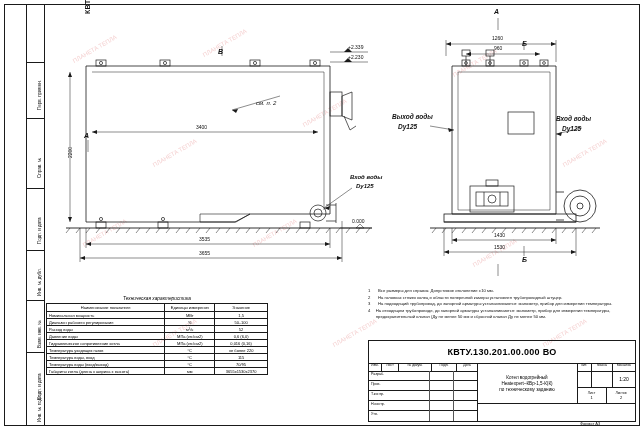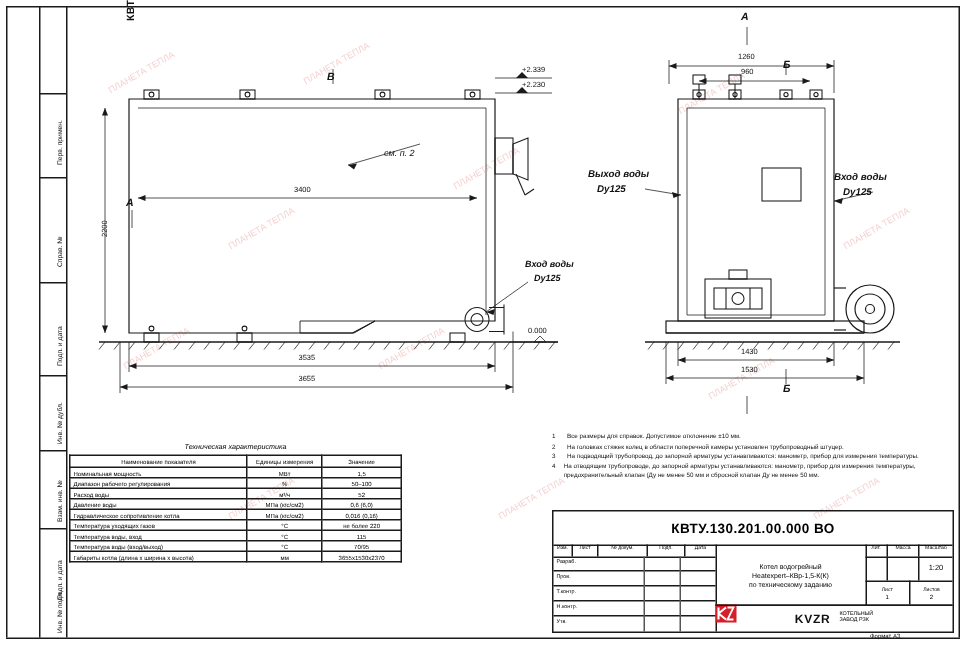--- a/index.html
+++ b/index.html
@@ -438,32 +438,18 @@
       <span style="width:29px;border-right:0.5px solid #1a1a1a;display:flex;flex-direction:column;align-items:center;justify-content:center;">
         <i style="font-style:normal;">Лист</i>
         <i style="font-style:normal;font-size:4px;">1</i>
       </span>
       <span style="flex:1;display:flex;flex-direction:column;align-items:center;justify-content:center;">
         <i style="font-style:normal;">Листов</i>
         <i style="font-style:normal;font-size:4px;">2</i>
       </span>
     </div>
 
-    <div style="position:absolute;left:108px;top:62px;width:158px;height:18px;display:flex;align-items:center;justify-content:center;gap:6px;">
-      <span style="display:inline-flex;align-items:center;gap:2px;">
-        <svg width="14" height="12" viewBox="0 0 14 12">
-          <rect x="0" y="0" width="14" height="12" fill="#d42028"></rect>
-          <path d="M2 2 L2 10 M2 6 L7 2 M2 6 L7 10" stroke="#fff" stroke-width="1.4" fill="none"></path>
-          <path d="M8 2 L12 2 L8 10 L12 10" stroke="#fff" stroke-width="1.2" fill="none"></path>
-        </svg>
-        <b style="font-size:8px;color:#111;letter-spacing:.5px;">KVZR</b>
-      </span>
-      <span style="display:flex;flex-direction:column;line-height:1.1;">
-        <i style="font-style:normal;font-size:3.6px;">КОТЕЛЬНЫЙ</i>
-        <i style="font-style:normal;font-size:3.6px;">ЗАВОД РЗК</i>
-      </span>
-    </div>
     <div class="ln h" style="left:108px;top:62px;width:158px;background:#1a1a1a;"></div>
   </div>
 
   <div class="txt" style="left:580px;top:422px;font-size:4px;">Формат  А3</div>
 
 </div>
 
 </body></html>

